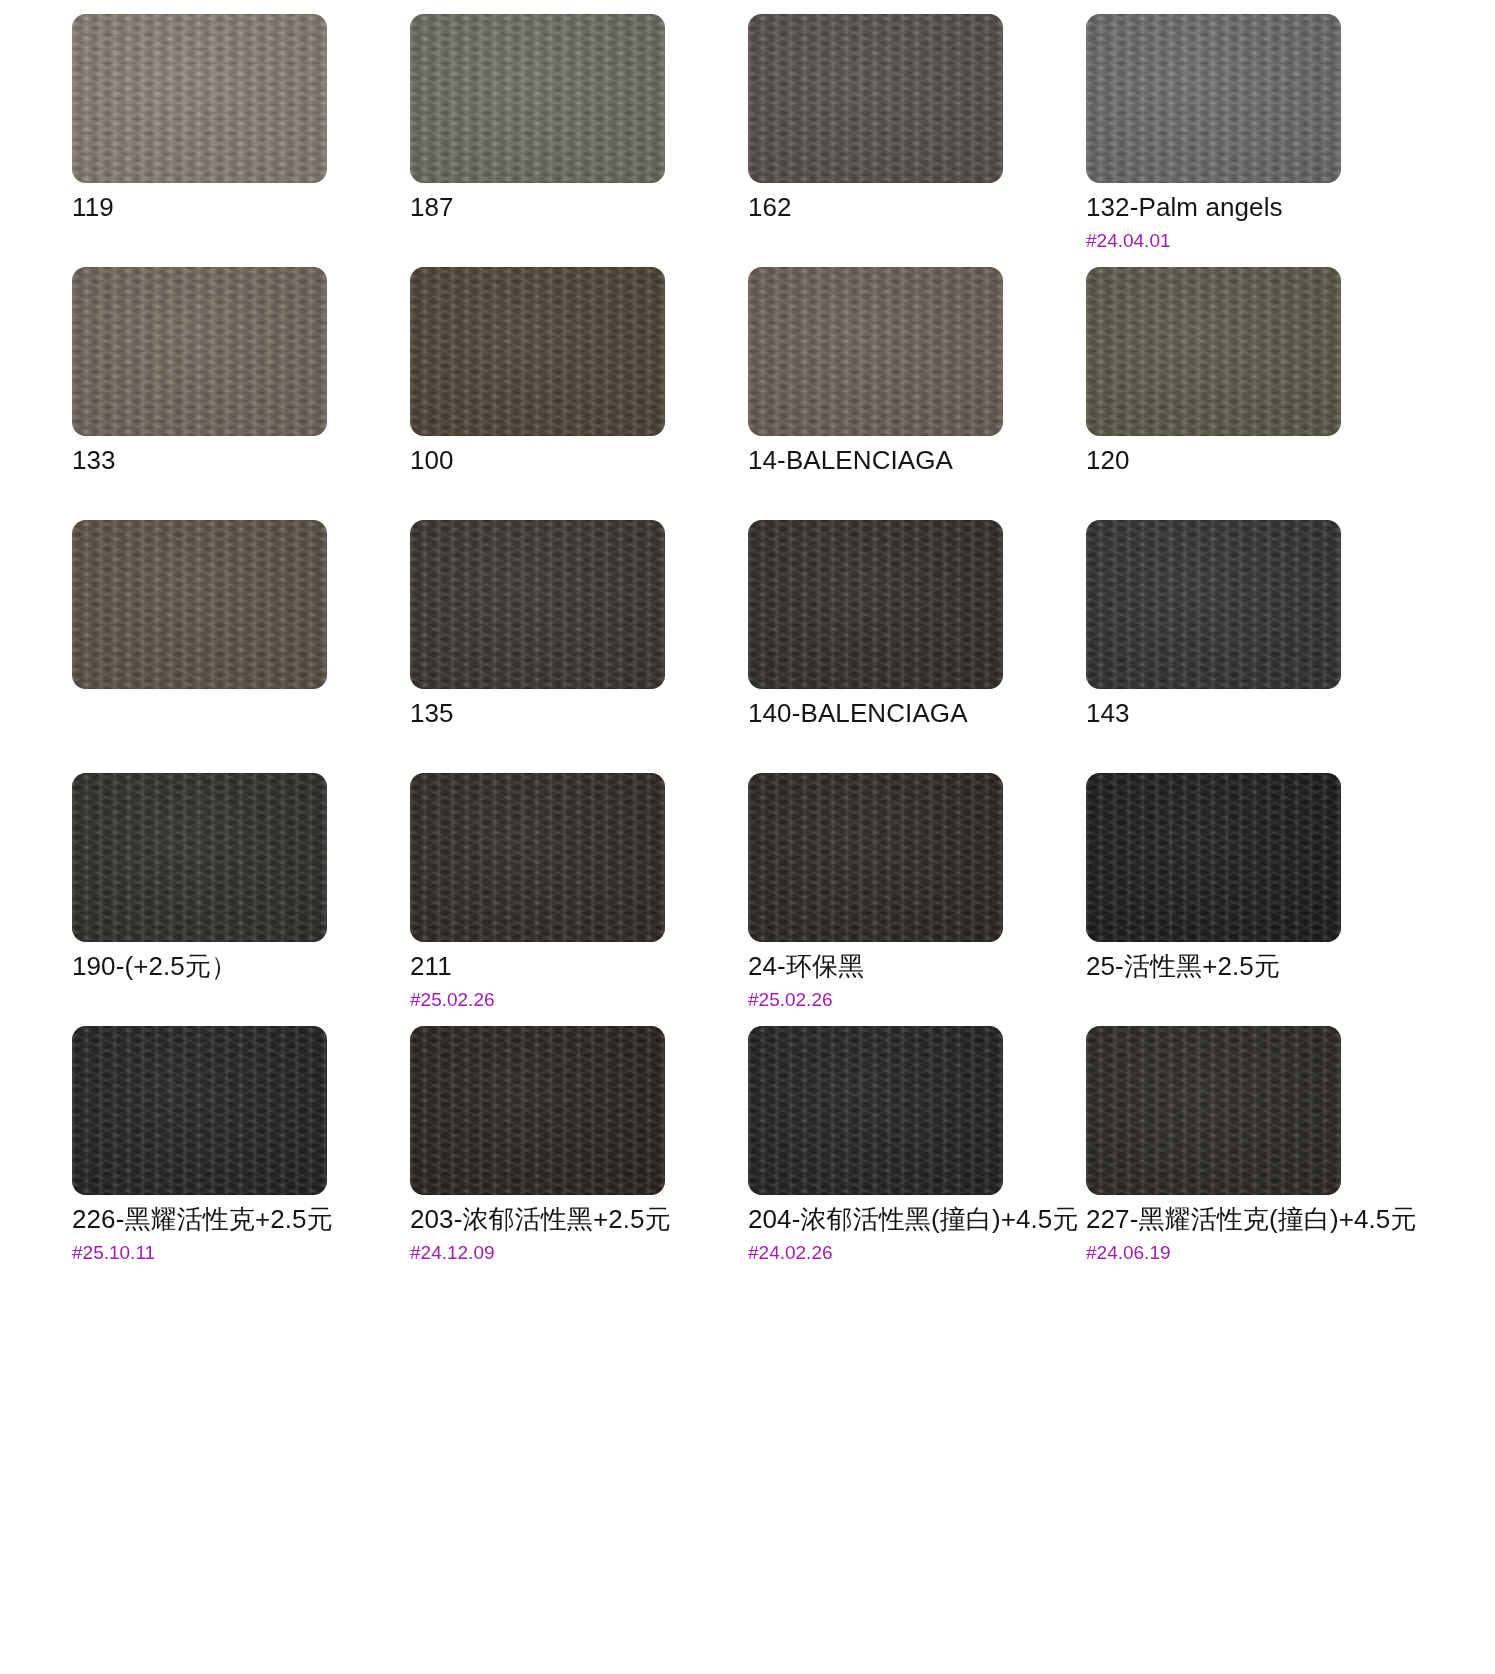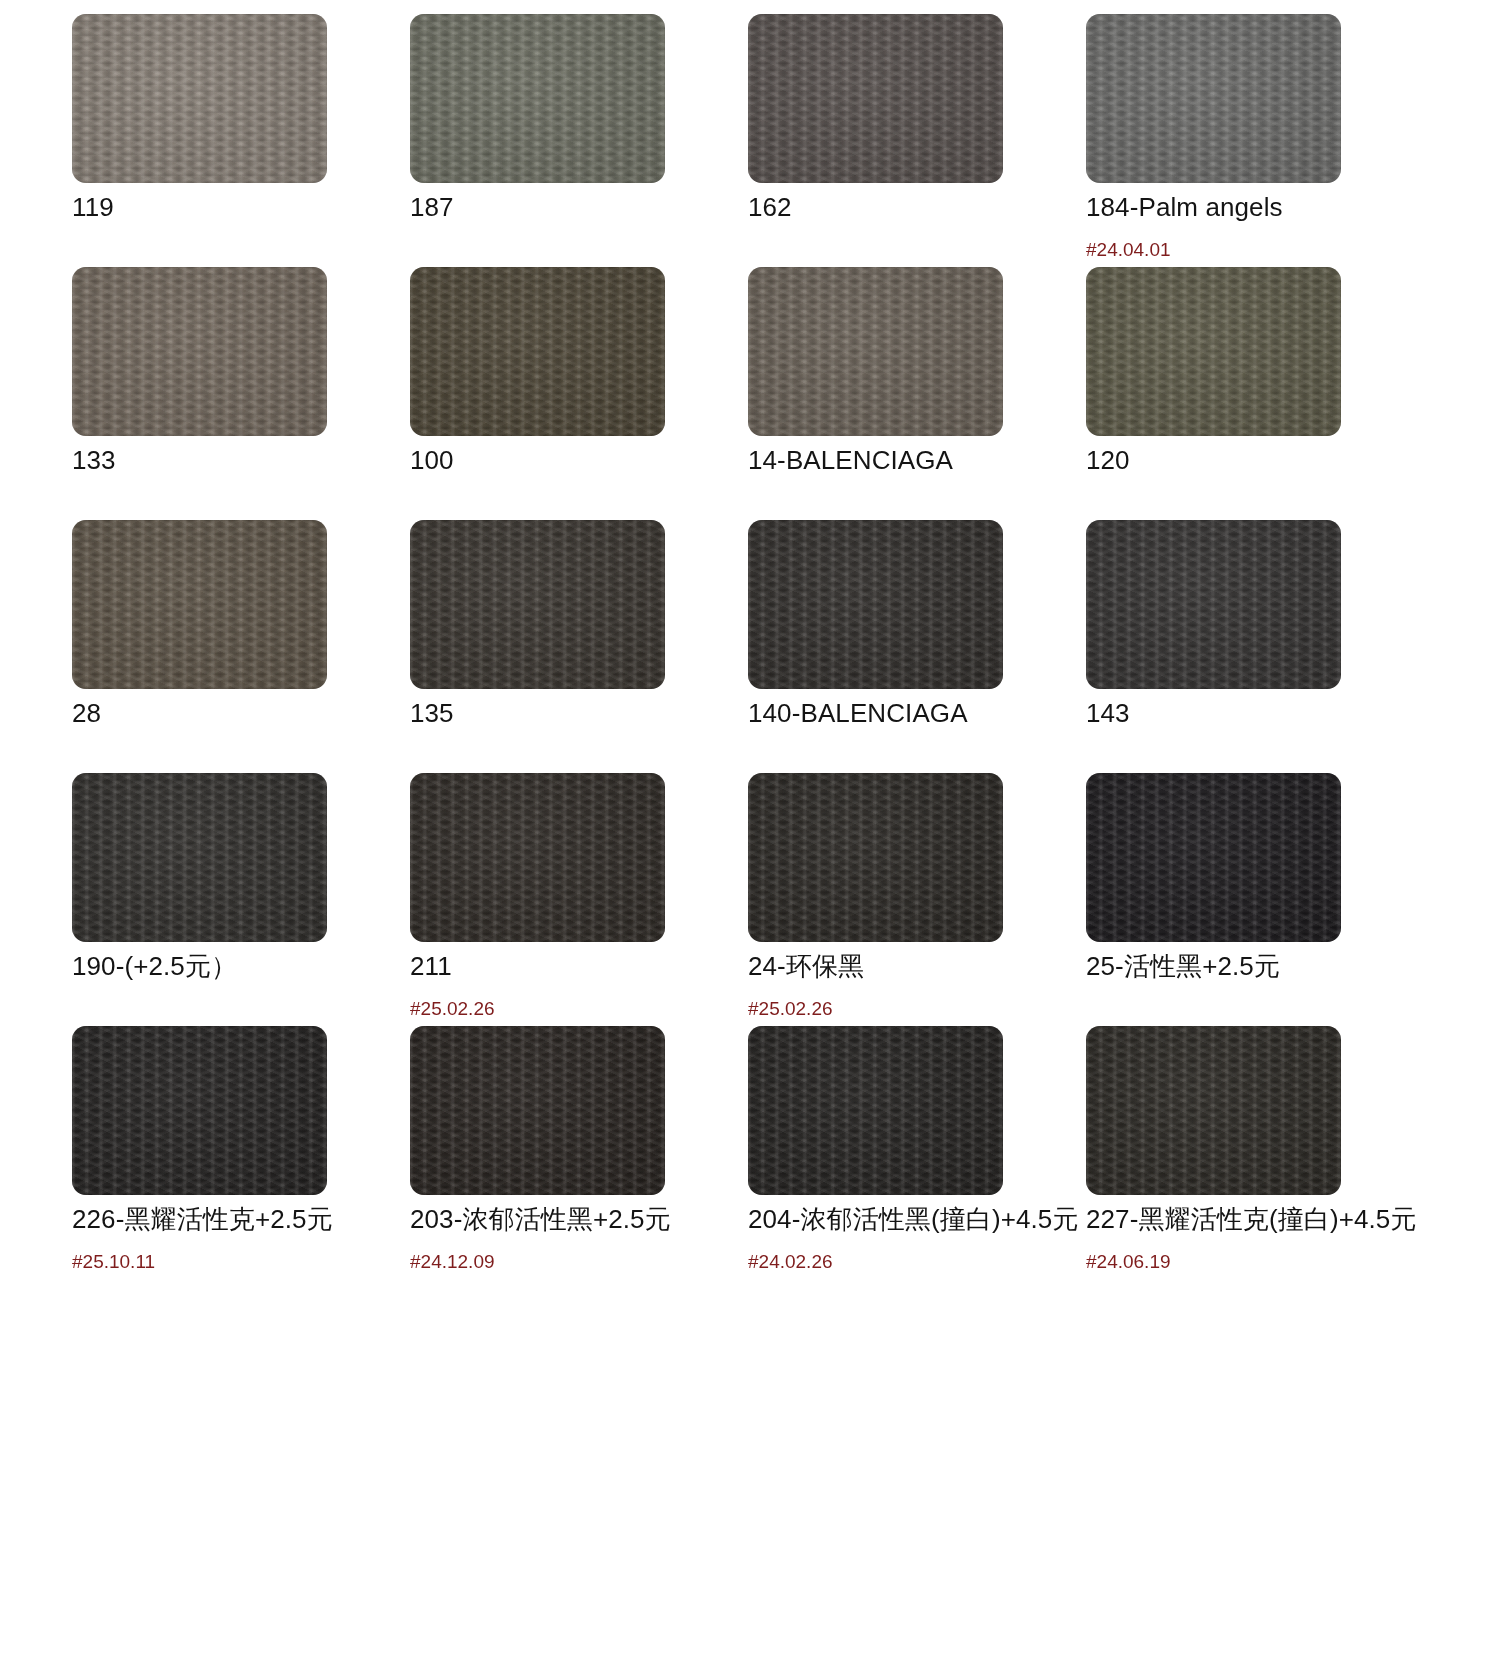--- a/index.html
+++ b/index.html
@@ -91,22 +91,22 @@
   .label {
     font-size: 26px;
     line-height: 1.12;
     color: #141414;
     letter-spacing: 0.1px;
     white-space: nowrap;
   }
   .date {
     font-size: 19px;
     line-height: 1.25;
-    color: #7f1d1d;
-    margin-top: 16px;
+    color: #a21caf;
+    margin-top: 7px;
     white-space: nowrap;
   }
   .date.empty { visibility: hidden; }
 </style>
 </head>
 <body style="background-color: rgb(255, 255, 255);">
 
 <div id="catalog">
   <div class="grid">
       <div class="cell">
@@ -154,21 +154,21 @@
       <div class="cell">
         <div class="swatch-wrap">
           <div class="swatch" style="background-color: rgb(109, 109, 107);">
             <div class="rib"></div>
             <div class="stitch"></div>
             <div class="rows"></div>
             <div class="vign"></div>
           </div>
         </div>
         <div class="caption">
-          <div class="label">184-Palm angels</div>
+          <div class="label">132-Palm angels</div>
           <div class="date">#24.04.01</div>
         </div>
       </div>
       <div class="cell">
         <div class="swatch-wrap">
           <div class="swatch" style="background-color: rgb(116, 105, 93);">
             <div class="rib"></div>
             <div class="stitch"></div>
             <div class="rows"></div>
             <div class="vign"></div>
@@ -222,24 +222,20 @@
         </div>
       </div>
       <div class="cell">
         <div class="swatch-wrap">
           <div class="swatch" style="background-color: rgb(93, 83, 69);">
             <div class="rib"></div>
             <div class="stitch"></div>
             <div class="rows"></div>
             <div class="vign"></div>
           </div>
-        </div>
-        <div class="caption">
-          <div class="label">28</div>
-          <div class="date empty"></div>
         </div>
       </div>
       <div class="cell">
         <div class="swatch-wrap">
           <div class="swatch" style="background-color: rgb(55, 50, 44);">
             <div class="rib"></div>
             <div class="stitch"></div>
             <div class="rows"></div>
             <div class="vign"></div>
           </div>

